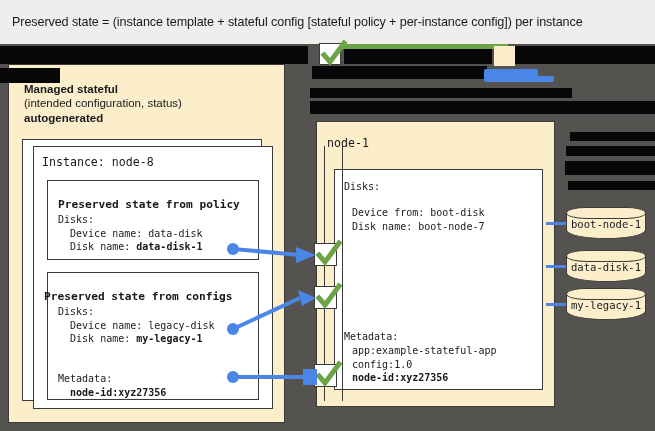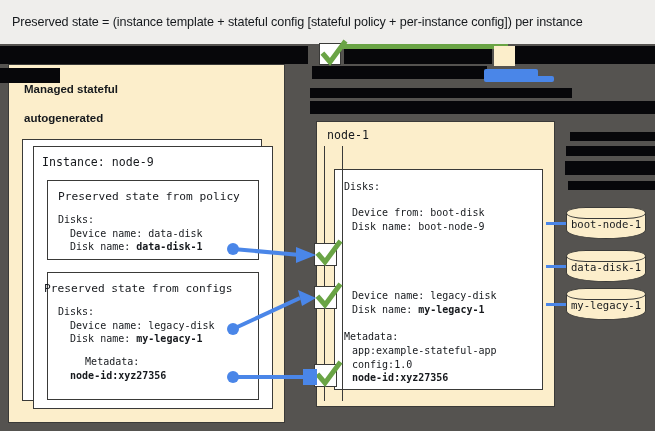--- a/index.html
+++ b/index.html
@@ -110,53 +110,54 @@
     box-sizing: border-box;
     z-index: 4;
   }
   #box-policy  { left: 47px; top: 180px;  width: 212px; height: 80px; }
   #box-configs { left: 47px; top: 272px;  width: 212px; height: 128px; }
   .mono-b { font-weight: bold; }
 
   .box-head {
     position: absolute;
     font-family: "DejaVu Sans Mono", monospace;
-    font-weight: normal;
+    font-weight: bold;
     font-size: 11.2px;
     color: #16191d;
     z-index: 5;
+    margin-top: 8px;
   }
   #head-policy  { left: 58px; top: 190px; }
   #head-configs { left: 44px; top: 282px; }
 
   .mono-block {
     position: absolute;
     font-family: "DejaVu Sans Mono", monospace;
     font-size: 10px;
     line-height: 13.5px;
     color: #16191d;
     z-index: 5;
     white-space: pre;
   }
   #blk-policy  { left: 58px; top: 213px; }
   #blk-configs { left: 58px; top: 305px; }
-  #blk-meta    { left: 58px; top: 355px; text-align: center; }
+  #blk-meta    { left: 58px; top: 372px; }
 
   
   .panel-right {
     position: absolute;
     left: 316px; top: 121px;
     width: 239px; height: 286px;
     background: #fceecb;
     border: 1px solid #3a3a38;
     box-sizing: border-box;
   }
   .panel-right-title {
     position: absolute;
-    left: 327px; top: 128px;
+    left: 327px; top: 136px;
     font-family: "DejaVu Sans Mono", monospace;
     font-size: 11.6px;
     color: #16191d;
     z-index: 4;
   }
   #box-node-inner {
     position: absolute;
     left: 334px; top: 169px;
     width: 209px; height: 221px;
     background: #ffffff;
@@ -296,25 +297,26 @@
   <div class="redact" style="left:310px; top:88px;  width:262px; height:10px;"></div>
   <div class="redact" style="left:310px; top:101px; width:345px; height:13px;"></div>
 
   <div class="redact" style="left:570px; top:132px; width:85px; height:9px;"></div>
   <div class="redact" style="left:566px; top:146px; width:89px; height:10px;"></div>
   <div class="redact" style="left:565px; top:161px; width:90px; height:14px;"></div>
   <div class="redact" style="left:568px; top:181px; width:87px; height:9px;"></div>
 
   <div class="panel-left"></div>
   <div class="panel-left-title">Managed stateful</div>
+  <div class="panel-left-sub">(intended configuration, status)</div>
   <div class="panel-left-sub2">autogenerated</div>
 
   <div class="card-behind"></div>
   <div class="card-front"></div>
-  <div class="instance-title">Instance: node-9</div>
+  <div class="instance-title">Instance: node-8</div>
 
   <div class="sub-box" id="box-policy"></div>
   <div class="box-head" id="head-policy">Preserved state from policy</div>
   <div class="mono-block" id="blk-policy"><span>Disks:
   Device name: data-disk
   Disk name: </span><span class="mono-b">data-disk-1</span></div>
 
   <div class="sub-box" id="box-configs"></div>
   <div class="box-head" id="head-configs">Preserved state from configs</div>
   <div class="mono-block" id="blk-configs"><span>Disks:</span>
@@ -326,25 +328,23 @@
   <div class="panel-right"></div>
   <div class="rail" id="rail-a"></div>
   <div class="rail" id="rail-b"></div>
   <div class="panel-right-title">node-1</div>
 
   <div id="box-node-inner"></div>
 
   <div class="mono-block" id="blk-node-disks">Disks:</div>
 
   <div class="mono-block" id="blk-node-boot"><span>Device from: boot-disk</span>
-<span>Disk name: boot-node-9</span></div>
-
-
-  <div class="mono-block" id="blk-node-leg"><span>Device name: legacy-disk</span>
-<span>Disk name: </span><span class="mono-b">my-legacy-1</span></div>
+<span>Disk name: boot-node-7</span></div>
+
+
 
   <div class="mono-block" id="blk-node-meta">Metadata:</div>
   <div class="mono-block" id="blk-node-meta2"><span>app:example-stateful-app</span>
 <span>config:1.0</span>
 <span class="mono-b">node-id:xyz27356</span></div>
 
   <svg class="connector" style="left:0px; top:44px; width:655px; height:387px;" viewBox="0 0 655 387">
 
     <circle cx="233" cy="205" r="6" fill="#4a86e8"></circle>
     <path d="M233 205 L300 211" stroke="#4a86e8" stroke-width="4" fill="none"></path>

